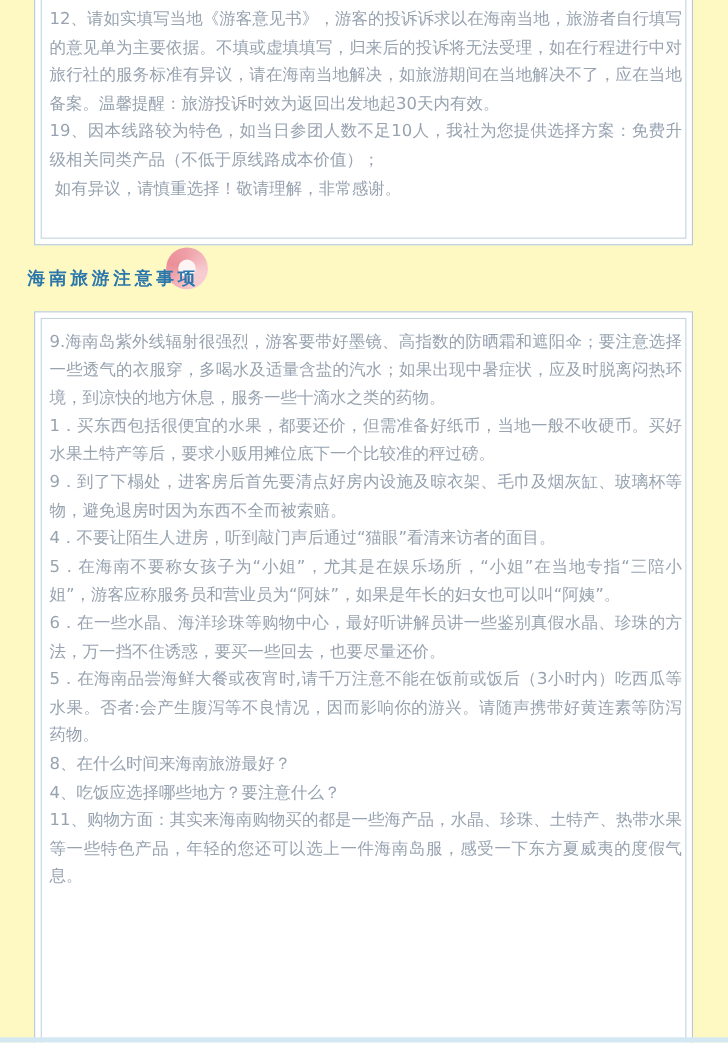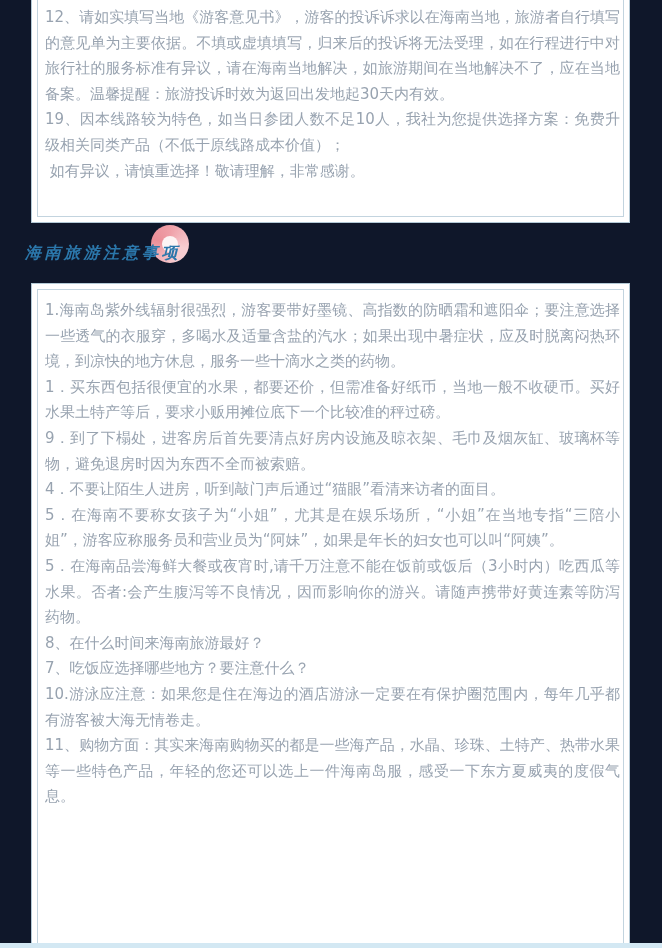--- a/index.html
+++ b/index.html
@@ -2,21 +2,21 @@
 <html><head>
 <meta charset="utf-8">
 <style>
   * { margin: 0; padding: 0; box-sizing: border-box; }
   html, body { background: #ffffff; }
   .page {
     position: relative;
     width: 662px;
     height: 948px;
     margin: 0 auto;
-    background: #0f172a;
+    background: #fef9c3;
     overflow: hidden;
     font-family: "DejaVu Sans", sans-serif;
   }
   .frame-box {
     position: absolute;
     left: 31px;
     width: 599px;
     border: 1px solid #b3c9d6;
     background: #ffffff;
   }
@@ -47,21 +47,20 @@
     height: 40px;
     z-index: 2;
   }
   .section-title .title-text {
     position: relative;
     z-index: 2;
     color: #2b77ab;
     font-size: 16px;
     font-weight: bold;
     letter-spacing: 3.5px;
-    font-style: italic;
   }
   .ring {
     position: absolute;
     left: 126px;
     top: -18px;
     width: 38px;
     height: 38px;
     border-radius: 50%;
     background: conic-gradient(from 160deg, #f7cdd1, #eb8f98 35%, #ef9fa7 55%, #f7cdd1 85%, #f7cdd1);
     z-index: 1;
@@ -98,28 +97,28 @@
   </div>
 
   <div class="section-title">
     <span class="ring"></span>
     <span class="title-text">海南旅游注意事项</span>
   </div>
 
   <div class="frame-box box-tips">
     <div class="frame-inner"></div>
     <div class="box-text">
-        <p>1.海南岛紫外线辐射很强烈，游客要带好墨镜、高指数的防晒霜和遮阳伞；要注意选择一些透气的衣服穿，多喝水及适量含盐的汽水；如果出现中暑症状，应及时脱离闷热环境，到凉快的地方休息，服务一些十滴水之类的药物。</p>
+        <p>9.海南岛紫外线辐射很强烈，游客要带好墨镜、高指数的防晒霜和遮阳伞；要注意选择一些透气的衣服穿，多喝水及适量含盐的汽水；如果出现中暑症状，应及时脱离闷热环境，到凉快的地方休息，服务一些十滴水之类的药物。</p>
         <p>1．买东西包括很便宜的水果，都要还价，但需准备好纸币，当地一般不收硬币。买好水果土特产等后，要求小贩用摊位底下一个比较准的秤过磅。</p>
         <p>9．到了下榻处，进客房后首先要清点好房内设施及晾衣架、毛巾及烟灰缸、玻璃杯等物，避免退房时因为东西不全而被索赔。</p>
         <p>4．不要让陌生人进房，听到敲门声后通过“猫眼”看清来访者的面目。</p>
         <p>5．在海南不要称女孩子为“小姐”，尤其是在娱乐场所，“小姐”在当地专指“三陪小姐”，游客应称服务员和营业员为“阿妹”，如果是年长的妇女也可以叫“阿姨”。</p>
+        <p>6．在一些水晶、海洋珍珠等购物中心，最好听讲解员讲一些鉴别真假水晶、珍珠的方法，万一挡不住诱惑，要买一些回去，也要尽量还价。</p>
         <p>5．在海南品尝海鲜大餐或夜宵时,请千万注意不能在饭前或饭后（3小时内）吃西瓜等水果。否者:会产生腹泻等不良情况，因而影响你的游兴。请随声携带好黄连素等防泻药物。</p>
         <p>8、在什么时间来海南旅游最好？</p>
-        <p>7、吃饭应选择哪些地方？要注意什么？</p>
-        <p>10.游泳应注意：如果您是住在海边的酒店游泳一定要在有保护圈范围内，每年几乎都有游客被大海无情卷走。</p>
+        <p>4、吃饭应选择哪些地方？要注意什么？</p>
         <p>11、购物方面：其实来海南购物买的都是一些海产品，水晶、珍珠、土特产、热带水果等一些特色产品，年轻的您还可以选上一件海南岛服，感受一下东方夏威夷的度假气息。</p>
       </div>
   </div>
 
   <div class="footer-strip"></div>
 
 </div>
 
 </body></html>

